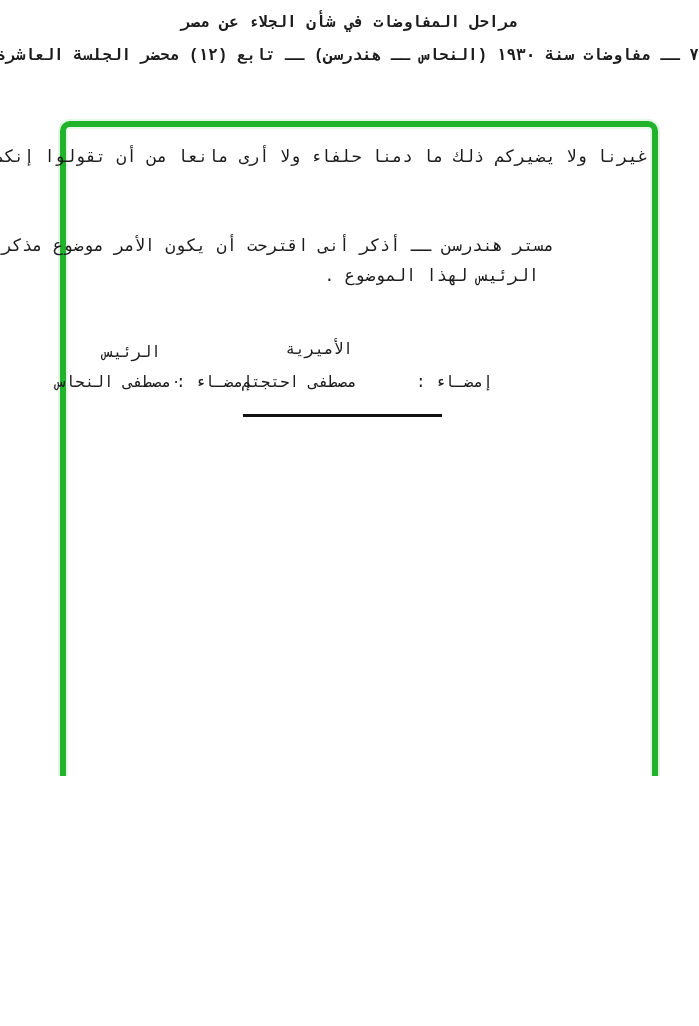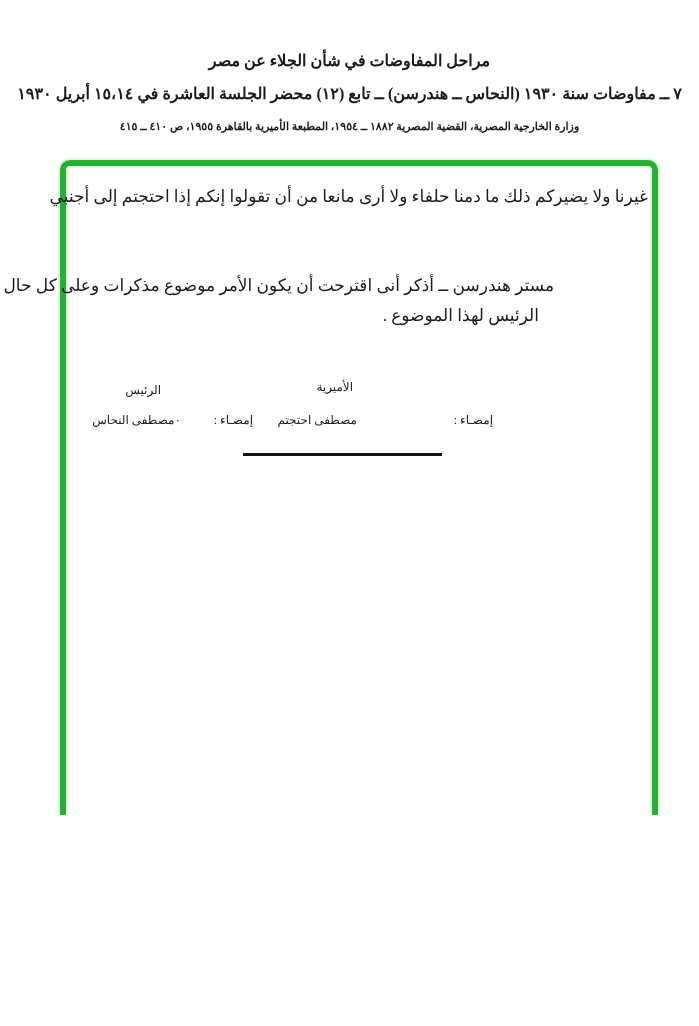--- a/index.html
+++ b/index.html
@@ -1,25 +1,24 @@
 <!DOCTYPE html>
 <html lang="ar" dir="rtl"><head>
 <meta charset="utf-8">
 <style>
   html, body { margin: 0; padding: 0; background: #ffffff; }
   .page {
     position: relative;
     width: 699px;
     height: 776px;
     background: #ffffff;
-    font-family: Liberation Serif, serif;
+    font-family: Liberation Mono, monospace;
     color: #1b1b1b;
     direction: rtl;
     overflow: hidden;
-    margin-top: 39px;
   }
   .center-line {
     position: absolute;
     left: 0;
     width: 699px;
     text-align: center;
     white-space: nowrap;
   }
   .title    { top: 12px; font-size: 16px; font-weight: bold; }
   .subtitle { top: 45px; font-size: 16px; font-weight: bold; }
@@ -38,21 +37,21 @@
     background: #ffffff;
   }
 
   .t {
     position: absolute;
     white-space: nowrap;
     direction: rtl;
     font-size: 17px;
     line-height: 1.35;
   }
-  .sig { font-size: 12px; }
+  .sig { font-size: 16px; }
 
   .divider {
     position: absolute;
     left: 243px;
     top: 414px;
     width: 199px;
     height: 3px;
     background: #111111;
   }
 
@@ -68,21 +67,20 @@
 </style>
 </head>
 <body>
 
 <div class="page">
 
   <div class="center-line title">مراحل المفاوضات في شأن الجلاء عن مصر</div>
 
   <div class="center-line subtitle">٧ ــ مفاوضات سنة ١٩٣٠ (النحاس ــ هندرسن) ــ تابع (١٢) محضر الجلسة العاشرة في ١٥،١٤ أبريل ١٩٣٠</div>
 
-  <div class="center-line source">وزارة الخارجية المصرية، القضية المصرية ١٨٨٢ ــ ١٩٥٤، المطبعة الأميرية بالقاهرة ١٩٥٥، ص ٤١٠ ــ ٤١٥</div>
 
   <div class="frame"></div>
 
   <div class="t" style="top:147px; right:51px;">غيرنا ولا يضيركم ذلك ما دمنا حلفاء ولا أرى مانعا من أن تقولوا إنكم إذا احتجتم إلى أجنبي</div>
 
 
 
   <div class="t" style="top:236px; right:145px;">مستر هندرسن ــ أذكر أنى اقترحت أن يكون الأمر موضوع مذكرات وعلى كل حال</div>
 
   <div class="t" style="top:266px; right:160px;">الرئيس لهذا الموضوع .</div>

